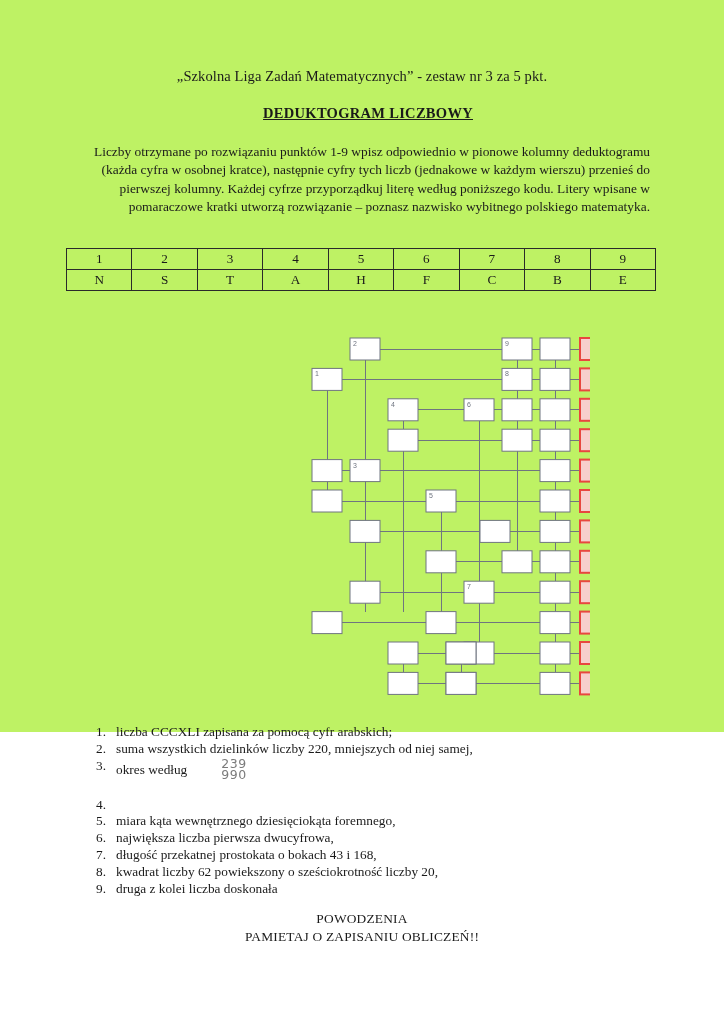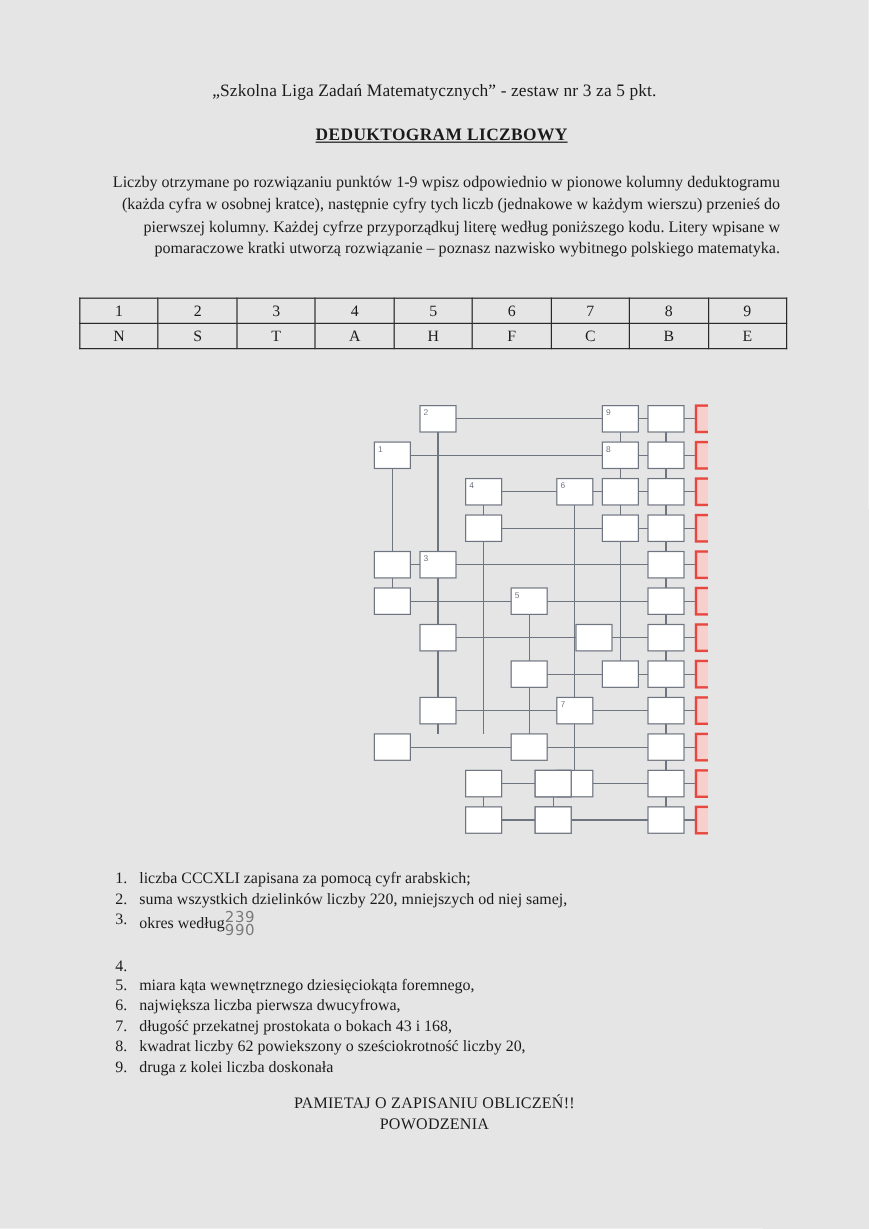--- a/index.html
+++ b/index.html
@@ -13,22 +13,22 @@
     height: 1024px;
     position: relative;
     font-family: "Liberation Serif", "DejaVu Serif", serif;
     color: #1a1a1a;
     overflow: hidden;
   }
   .page {
     position: absolute;
     left: 0; top: 0;
     width: 724px;
-    height: 1024px;
-    background: #e5e5e5;
+    height: 732px;
+    background: #bef264;
   }
 
   
   .doc-title {
     position: absolute;
     left: 0; top: 68px;
     width: 724px;
     text-align: center;
     font-size: 14.5px;
     letter-spacing: .1px;
@@ -95,20 +95,21 @@
   .task-row .num {
     position: absolute;
     left: 0; top: 0;
     width: 20px;
     text-align: right;
   }
   .task-row.spaced { margin-top: 16px; }
   .frac {
     display: inline-block;
     vertical-align: -6px;
+    margin-left: 34px;
     text-align: center;
     font-family: "DejaVu Sans", sans-serif;
     font-size: 12.5px;
     color: #7b7b7b;
     line-height: 11.5px;
     letter-spacing: .5px;
   }
   .frac .num-top { display: block; }
   .frac .num-bot { display: block; }
 
@@ -317,17 +318,17 @@
     </div>
     <div class="task-row">
       <span class="num">8.</span><span>kwadrat liczby 62 powiekszony o sześciokrotność liczby 20,</span>
     </div>
     <div class="task-row">
       <span class="num">9.</span><span>druga z kolei liczba doskonała</span>
     </div>
   </div>
 
   <div class="footer">
+    <div>POWODZENIA</div>
     <div>PAMIETAJ O ZAPISANIU OBLICZEŃ!!</div>
-    <div>POWODZENIA</div>
   </div>
 
 </div>
 
 </body></html>

